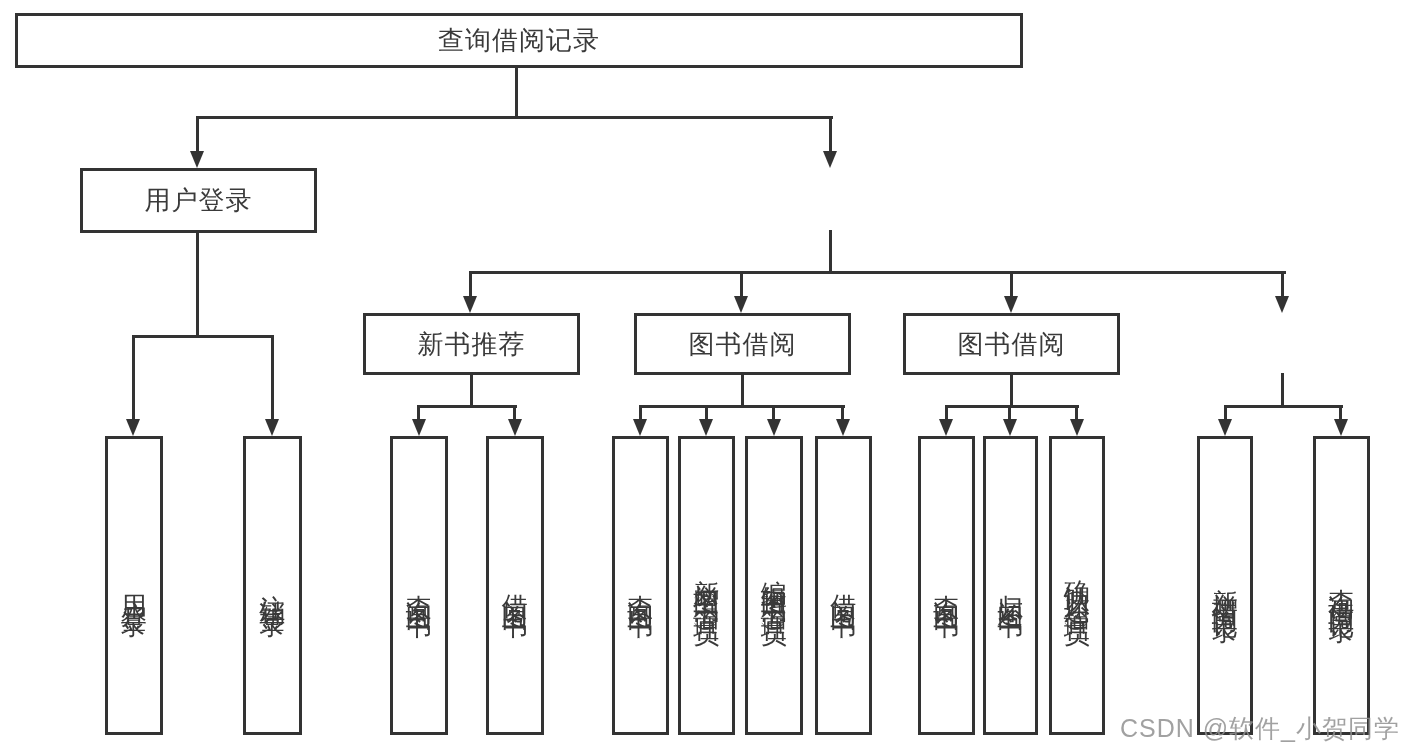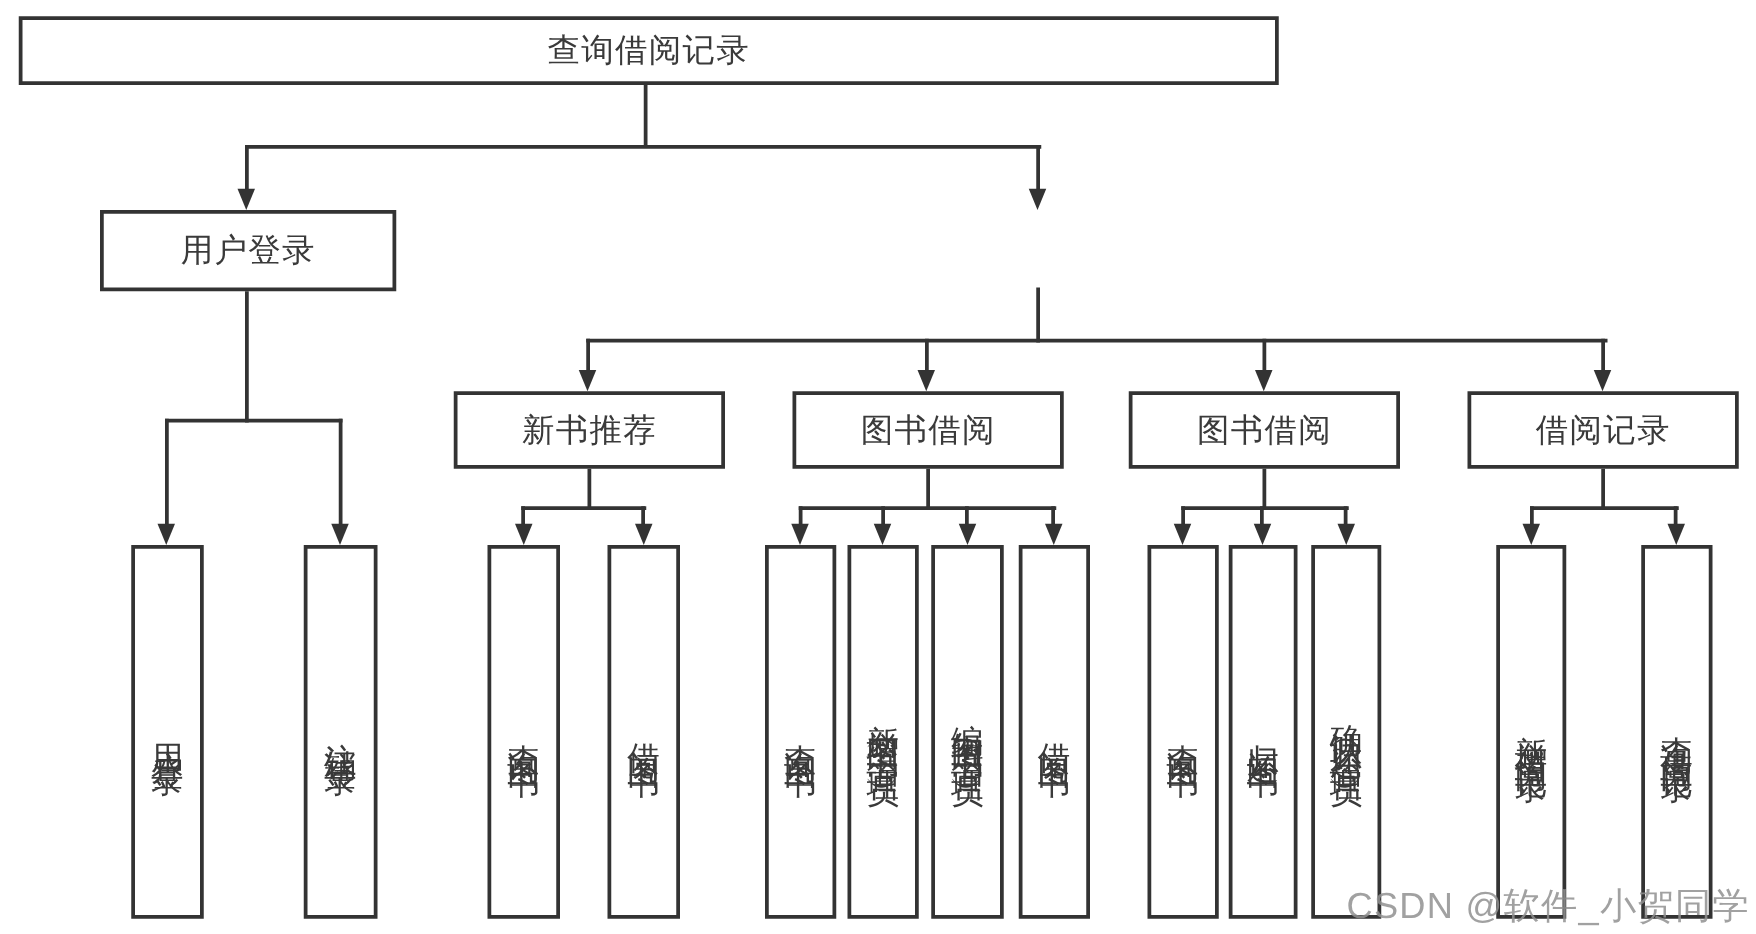--- a/index.html
+++ b/index.html
@@ -50,21 +50,21 @@
   .ah{
     position:absolute;width:0;height:0;
     border-left:7px solid transparent;
     border-right:7px solid transparent;
     border-top:17px solid #333333;
     z-index:1;
   }
   .watermark{
     position:absolute;
     right:5px;bottom:2px;
-    font-size:29px;
+    font-size:25px;
     color:rgba(145,145,145,0.85);
     letter-spacing:1px;
     z-index:5;
     white-space:nowrap;
   }
 </style>
 </head>
 <body>
 
 <div id="stage">
@@ -78,23 +78,20 @@
   </div>
 
   <div class="box lv3" style="left:363px;">
     <span>新书推荐</span>
   </div>
   <div class="box lv3" style="left:634px;">
     <span>图书借阅</span>
   </div>
   <div class="box lv3" style="left:903px;">
     <span>图书借阅</span>
-  </div>
-  <div class="box lv3" style="left:1174px;">
-    <span>借阅记录</span>
   </div>
 
   <div class="leaf" style="left:105px;width:58px;">
     <span class="vtext">用户登录</span>
   </div>
   <div class="leaf" style="left:243px;width:59px;">
     <span class="vtext">注销登录</span>
   </div>
 
   <div class="leaf" style="left:390px;width:58px;">

